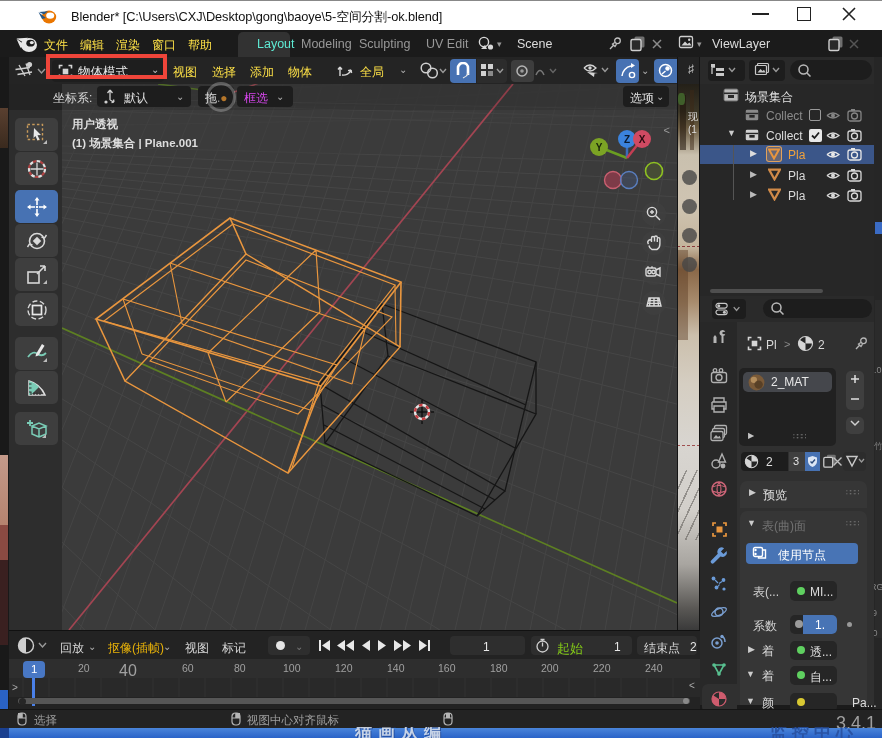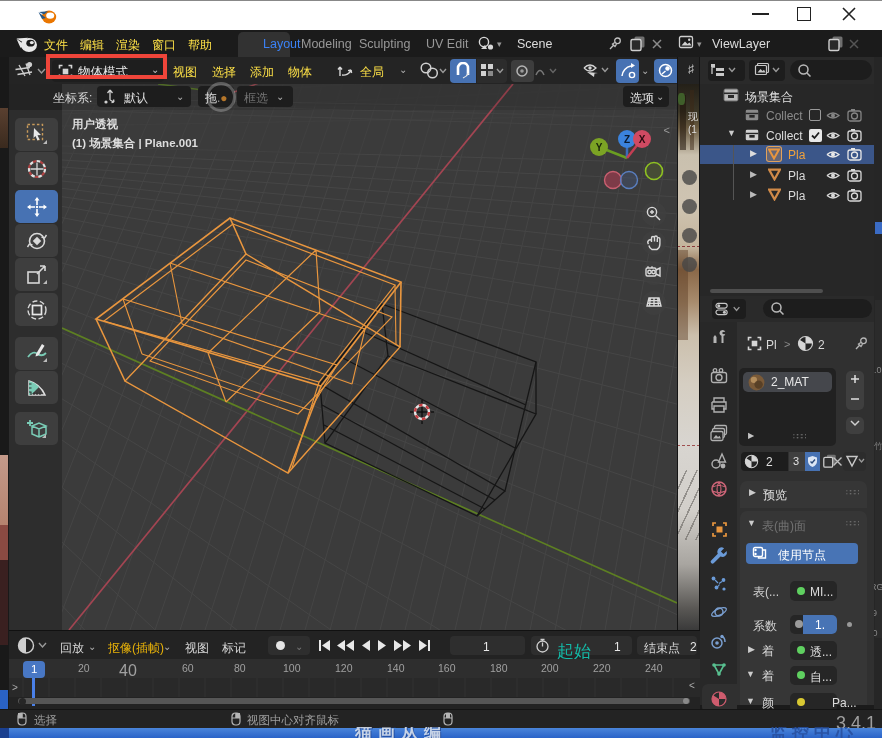--- a/index.html
+++ b/index.html
@@ -14,41 +14,42 @@
 <body>
 <div id="page">
 
 <div class="abs" style="left:0;top:0;width:882px;height:30px;background:#fff;border-top:1px solid #888"></div>
 <svg class="abs" style="left:38px;top:7px" width="19" height="17" viewBox="0 0 19 17">
  <ellipse cx="11" cy="10" rx="7.2" ry="6.4" fill="#ea7600"></ellipse>
  <ellipse cx="12.2" cy="8.6" rx="4" ry="3.2" fill="#fff"></ellipse>
  <path d="M1 5 L10 4.2 L6 7.4 Z" fill="#265787"></path>
  <path d="M0.5 5.2 L8 11 L4 12 Z" fill="#265787"></path>
 </svg>
+<div class="t" style="left:71px;top:9px;font-size:12.8px;color:#111;letter-spacing:-0.1px">Blender* [C:\Users\CXJ\Desktop\gong\baoye\5-空间分割-ok.blend]</div>
 <div class="t" style="left:752px;top:13px;width:17px;height:2px;background:#222"></div>
 <div class="abs" style="left:797px;top:7px;width:14px;height:14px;border:1.5px solid #222"></div>
 <svg class="abs" style="left:841px;top:6px" width="16" height="16" viewBox="0 0 16 16">
       <path d="M2 2 L14 14 M14 2 L2 14" stroke="#222" stroke-width="1.6"></path>
     </svg>
 
 <div class="abs" style="left:0;top:30px;width:882px;height:27px;background:#1b1b1b"></div>
 <svg class="abs" style="left:16px;top:35px" width="22" height="18" viewBox="0 0 22 18">
  <ellipse cx="13" cy="10" rx="8" ry="7" fill="#e8e8e8"></ellipse>
  <ellipse cx="14.5" cy="8.2" rx="4.2" ry="3.4" fill="#1b1b1b"></ellipse>
  <ellipse cx="15.8" cy="7.6" rx="2" ry="1.6" fill="#e8e8e8"></ellipse>
  <path d="M0.5 3.5 L12 2.8 L7 7.2 Z" fill="#e8e8e8"></path>
  <path d="M0.5 3.8 L9.5 10.5 L4.5 12.8 Z" fill="#e8e8e8"></path>
 </svg>
 <div class="t w" style="left:44px;top:37px;font-size:12px">文件</div>
 <div class="t w" style="left:80px;top:37px;font-size:12px">编辑</div>
 <div class="t w" style="left:116px;top:37px;font-size:12px">渲染</div>
 <div class="t w" style="left:152px;top:37px;font-size:12px">窗口</div>
 <div class="t w" style="left:188px;top:37px;font-size:12px">帮助</div>
 <div class="abs" style="left:238px;top:32px;width:52px;height:25px;background:#323232;border-radius:5px 5px 0 0"></div>
-<div class="t" style="left:263px;top:37px;font-size:12.5px;color:#3b82f6">Layout</div>
+<div class="t" style="left:257px;top:37px;font-size:12.5px;color:#5eead4">Layout</div>
 <div class="t g" style="left:301px;top:37px;font-size:12.5px">Modeling</div>
 <div class="t g" style="left:359px;top:37px;font-size:12.5px">Sculpting</div>
 <div class="t g" style="left:426px;top:37px;font-size:12.5px">UV Edit</div>
 
 <svg class="abs" style="left:478px;top:36px" width="17" height="15" viewBox="0 0 17 15">
  <circle cx="6" cy="6" r="4.6" fill="none" stroke="#d8d8d8" stroke-width="1.4"></circle>
  <circle cx="12.5" cy="11" r="2.6" fill="#d8d8d8"></circle>
       <path d="M3 13 L7 9 L9 13 Z" fill="#d8d8d8"></path>
 </svg>
 <div class="t g" style="left:497px;top:39px;font-size:9px">▾</div>
@@ -322,21 +323,21 @@
 <svg class="abs" style="left:102px;top:88px" width="16" height="17" viewBox="0 0 16 17">
  <path d="M8 2 v10 M8 2 l-2.5 3 M8 2 l2.5 3 M8 12 l4 2 M12 14 l-2.5 0.5 M12 14 l-0.5-2.5" stroke="#cfcfcf" stroke-width="1.3" fill="none"></path>
  <circle cx="4" cy="14" r="1.6" fill="#cfcfcf"></circle>
 </svg>
 <div class="t" style="left:124px;top:90px;font-size:12px;color:#e0e0e0">默认</div>
 <div class="t" style="left:176px;top:91px;font-size:10px;color:#b0b0b0">⌄</div>
 <div class="abs" style="left:198px;top:86px;width:36px;height:21px;background:#1d1d1d;border-radius:4px"></div>
 <div class="t" style="left:205px;top:90px;font-size:12px;color:#e0e0e0">拖<span style="color:#9a9a9a">.</span><span style="color:#b5762a">●</span></div>
 <div class="abs" style="left:206px;top:82px;width:30px;height:30px;border-radius:50%;border:3px solid rgba(200,200,200,0.35)"></div>
 <div class="abs" style="left:237px;top:86px;width:56px;height:21px;background:#1d1d1d;border-radius:4px"></div>
-<div class="t" style="left:244px;top:90px;font-size:12px;color:#737373">框选</div>
+<div class="t" style="left:244px;top:90px;font-size:12px;color:#d946ef">框选</div>
 <div class="t" style="left:276px;top:91px;font-size:10px;color:#b0b0b0">⌄</div>
 <div class="abs" style="left:623px;top:86px;width:46px;height:21px;background:#1d1d1d;border-radius:4px"></div>
 <div class="t" style="left:630px;top:90px;font-size:12px;color:#e0e0e0">选项</div>
 <div class="t" style="left:656px;top:91px;font-size:10px;color:#b0b0b0">⌄</div>
 
 <div class="abs" style="left:9px;top:110px;width:53px;height:520px;background:#2d2d2d"></div>
 
 <div class="abs" style="left:15px;top:118px;width:43px;height:33px;background:#3e3e3e;border-radius:5px"></div>
 <svg class="abs" style="left:26px;top:123px" width="22" height="22" viewBox="0 0 22 22">
  <rect x="1.5" y="1.5" width="15" height="15" fill="none" stroke="#c89a5a" stroke-width="1.4" stroke-dasharray="2.5 2.2"></rect>
@@ -662,21 +663,21 @@
 <div class="t" style="left:810px;top:644px;font-size:12px;color:#dcdcdc">透...</div>
 <div class="t" style="left:746px;top:669px;font-size:9px;color:#ccc">▼</div>
 <div class="t" style="left:762px;top:668px;font-size:12px;color:#d8d8d8">着</div>
 <div class="abs" style="left:790px;top:666px;width:47px;height:19px;background:#262626;border-radius:5px"></div>
 <div class="abs" style="left:797px;top:671px;width:8px;height:8px;border-radius:50%;background:#5fd060"></div>
 <div class="t" style="left:810px;top:669px;font-size:12px;color:#dcdcdc">自...</div>
 <div class="t" style="left:746px;top:696px;font-size:9px;color:#ccc">▼</div>
 <div class="t" style="left:762px;top:695px;font-size:12px;color:#d8d8d8">颜</div>
 <div class="abs" style="left:790px;top:693px;width:47px;height:19px;background:#262626;border-radius:5px"></div>
 <div class="abs" style="left:797px;top:698px;width:8px;height:8px;border-radius:50%;background:#d8c832"></div>
-<div class="t" style="left:832px;top:696px;font-size:12px;color:#dcdcdc">Pa...</div>
+<div class="t" style="left:852px;top:696px;font-size:12px;color:#dcdcdc">Pa...</div>
 
 <svg class="abs" style="left:710px;top:328px" width="18" height="18" viewBox="0 0 18 18">
  <path d="M5 2 v5 l-1.5 2 v6 h3 v-6 L5 7 Z" fill="#b5b5b5"></path>
  <path d="M12.5 2 a3 3 0 1 0 2.8 4.2 l-2.8-0.2 v-2 l2.8-0.2 A3 3 0 0 0 12.5 2 M11.5 8 h2 v7 h-2 Z" fill="#b5b5b5"></path>
 </svg>
 <svg class="abs" style="left:710px;top:368px" width="18" height="18" viewBox="0 0 18 18">
  <rect x="1.5" y="4.5" width="15" height="10" rx="2" fill="none" stroke="#b0b0b0" stroke-width="1.4"></rect>
  <circle cx="9" cy="9.5" r="3" fill="none" stroke="#b0b0b0" stroke-width="1.4"></circle>
  <circle cx="5" cy="2.5" r="1.8" fill="none" stroke="#b0b0b0" stroke-width="1.3"></circle>
  <circle cx="11" cy="2.5" r="1.8" fill="none" stroke="#b0b0b0" stroke-width="1.3"></circle>
@@ -763,21 +764,21 @@
         <rect x="110" y="2" width="2" height="11"></rect>
  </g>
 </svg>
 <div class="abs" style="left:450px;top:636px;width:75px;height:19px;background:#2e2e2e;border-radius:4px"></div>
 <div class="t" style="left:483px;top:640px;font-size:12px;color:#e8e8e8">1</div>
 <div class="abs" style="left:531px;top:636px;width:101px;height:19px;background:#2e2e2e;border-radius:4px"></div>
 <svg class="abs" style="left:535px;top:638px" width="15" height="15" viewBox="0 0 15 15">
  <circle cx="7.5" cy="8.5" r="5.5" fill="none" stroke="#d0d0d0" stroke-width="1.3"></circle>
  <path d="M7.5 8.5 L7.5 4.5 M5.5 1.5 h4 M7.5 1.5 v1.5" stroke="#d0d0d0" stroke-width="1.3"></path>
 </svg>
-<div class="t" style="left:557px;top:640px;font-size:17px;color:#14b8a6">起始</div>
+<div class="t" style="left:557px;top:640px;font-size:13px;color:#84cc16">起始</div>
 <div class="t" style="left:614px;top:640px;font-size:12px;color:#e8e8e8">1</div>
 <div class="abs" style="left:637px;top:636px;width:60px;height:19px;background:#2e2e2e;border-radius:4px"></div>
 <div class="t" style="left:644px;top:640px;font-size:12px;color:#d8d8d8">结束点</div>
 <div class="t" style="left:690px;top:640px;font-size:12px;color:#e8e8e8">2</div>
 
 <div class="abs" style="left:9px;top:659px;width:691px;height:19px;background:#2e2e2e"></div>
 <div class="abs" style="left:9px;top:678px;width:691px;height:19px;background:#292929"></div>
 <svg class="abs" style="left:9px;top:678px" width="691" height="19" viewBox="0 0 691 19">
 <g stroke="#333" stroke-width="1">
 <line x1="14" y1="0" x2="14" y2="19"></line>

